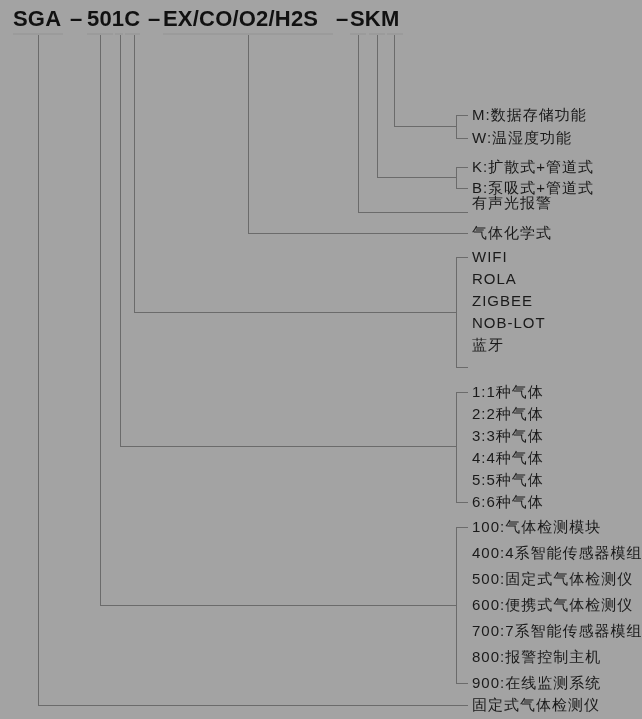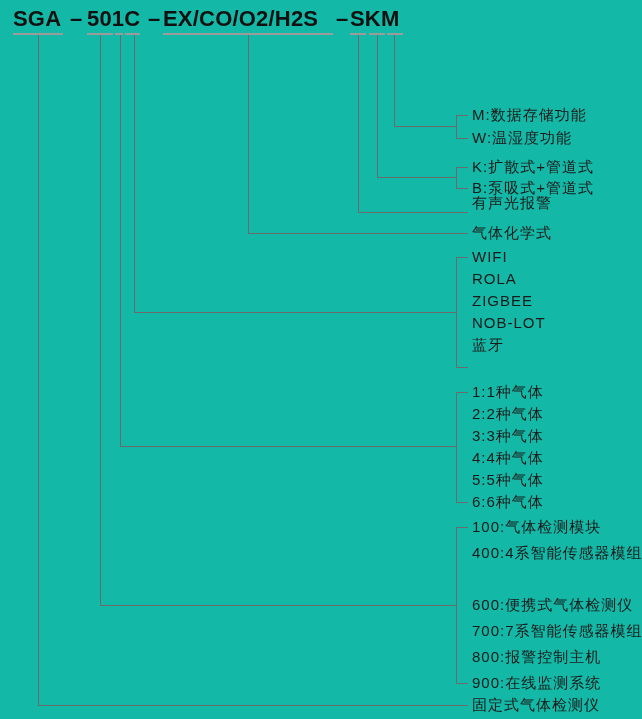--- a/index.html
+++ b/index.html
@@ -1,19 +1,19 @@
 <!DOCTYPE html>
 <html><head>
 <meta charset="utf-8">
 <style>
   html,body{margin:0;padding:0;background:#ffffff;}
   .stage{
     position:relative;
     width:642px;height:719px;
-    background:#14b8a6;
+    background:#a3a3a3;
     overflow:hidden;
     font-family:"Liberation Sans",sans-serif;
   }
   .title-seg{
     position:absolute;top:6px;
     font:bold 22px/26px "Liberation Sans",sans-serif;
     color:#111111;white-space:nowrap;letter-spacing:0.2px;
   }
   .lines{position:absolute;left:0;top:0;}
   .lbl{
@@ -83,19 +83,20 @@
 
   <div class="lbl" style="top:381px">1:1种气体</div>
   <div class="lbl" style="top:403px">2:2种气体</div>
   <div class="lbl" style="top:425px">3:3种气体</div>
   <div class="lbl" style="top:447px">4:4种气体</div>
   <div class="lbl" style="top:469px">5:5种气体</div>
   <div class="lbl" style="top:491px">6:6种气体</div>
 
   <div class="lbl" style="top:516px">100:气体检测模块</div>
   <div class="lbl" style="top:542px">400:4系智能传感器模组</div>
+  <div class="lbl" style="top:568px">500:固定式气体检测仪</div>
   <div class="lbl" style="top:594px">600:便携式气体检测仪</div>
   <div class="lbl" style="top:620px">700:7系智能传感器模组</div>
   <div class="lbl" style="top:646px">800:报警控制主机</div>
   <div class="lbl" style="top:672px">900:在线监测系统</div>
 
   <div class="lbl" style="top:694px">固定式气体检测仪</div>
 </div>
 
 </body></html>

